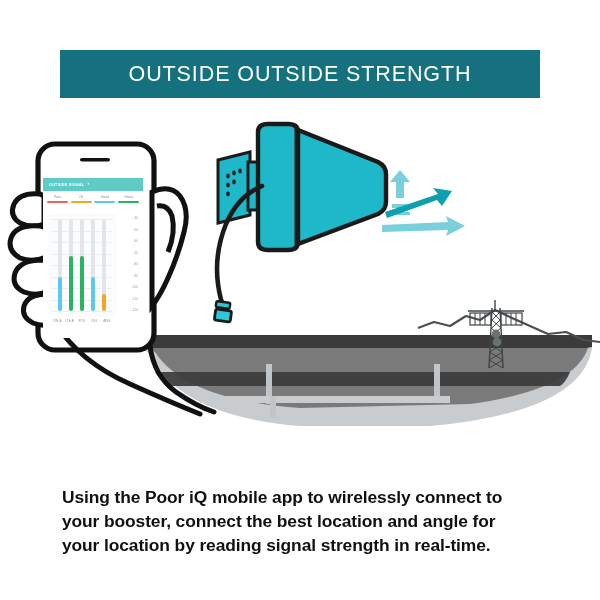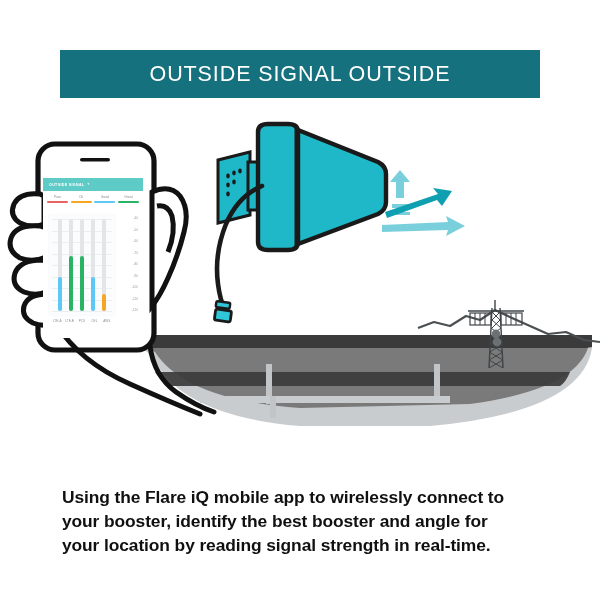--- a/index.html
+++ b/index.html
@@ -214,21 +214,21 @@
     white-space: nowrap;
     font-family: "Liberation Sans", sans-serif;
   }
 </style>
 </head>
 <body>
 
 <div id="stage">
 
   <div class="banner">
-    <span class="banner-text">OUTSIDE SIGNAL OUTSIDE</span>
+    <span class="banner-text">OUTSIDE OUTSIDE STRENGTH</span>
   </div>
 
   <svg class="illo" viewBox="0 0 600 340">
 
     <g>
       <path d="M130 218 L592 218 L592 228 Q582 292 430 306 L300 306 Q180 296 152 236 Z" fill="#c9ccce"></path>
       <path d="M133 218 L590 218 Q586 268 470 284 L300 288 Q186 280 155 232 Z" fill="#7a7a7a"></path>
       <path d="M133 215 L592 215 L592 227 Q586 228 586 228 L150 228 Q140 222 133 215 Z" fill="#3b3b3b"></path>
       <path d="M155 252 L570 252 Q566 262 560 266 L170 266 Q160 260 155 252 Z" fill="#3b3b3b" opacity="0.92"></path>
 
@@ -416,18 +416,18 @@
     <div class="xaxis" id="xaxis">
         <div class="xtick">LTE-A</div>
         <div class="xtick">LTE-B</div>
         <div class="xtick">PCS</div>
         <div class="xtick">CEL</div>
         <div class="xtick">AWS</div>
       </div>
   </div>
 
   <div class="caption">
-    <div class="caption-line">Using the Flare iQ mobile app to wirelessly connect to</div>
-    <div class="caption-line">your booster, identify the best booster and angle for</div>
+    <div class="caption-line">Using the Poor iQ mobile app to wirelessly connect to</div>
+    <div class="caption-line">your booster, connect the best location and angle for</div>
     <div class="caption-line">your location by reading signal strength in real-time.</div>
   </div>
 
 </div>
 
 </body></html>

